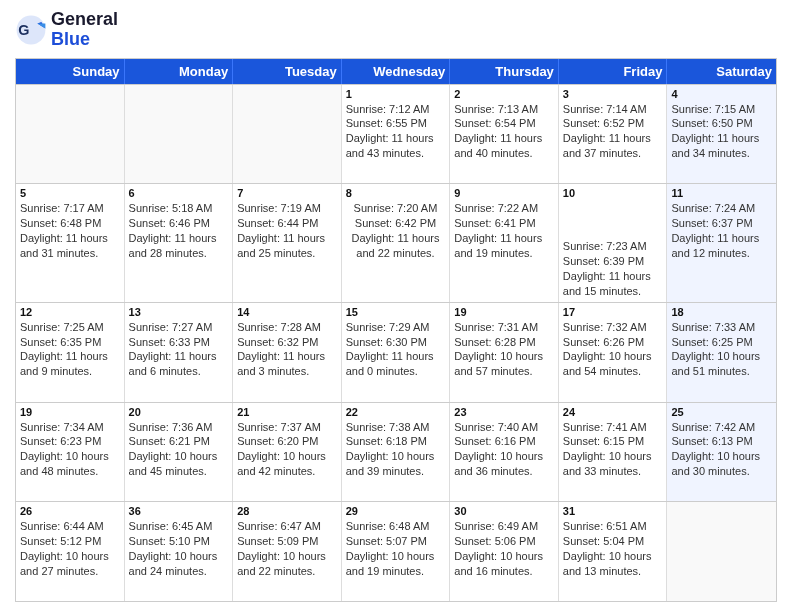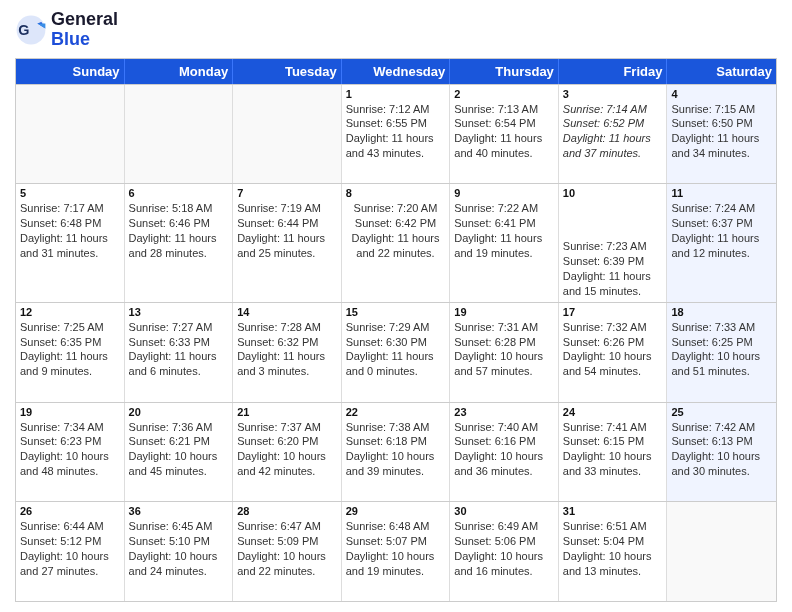--- a/index.html
+++ b/index.html
@@ -152,21 +152,21 @@
           </div>
           <div class="cal-cell">
             <div class="day-num">2</div>
             <div class="day-info" style="white-space: pre-line;">Sunrise: 7:13 AM
 Sunset: 6:54 PM
 Daylight: 11 hours
 and 40 minutes.</div>
           </div>
           <div class="cal-cell">
             <div class="day-num">3</div>
-            <div class="day-info" style="white-space: pre-line; font-style: italic;">Sunrise: 7:14 AM
+            <div class="day-info" style="white-space: pre-line;">Sunrise: 7:14 AM
 Sunset: 6:52 PM
 Daylight: 11 hours
 and 37 minutes.</div>
           </div>
           <div class="cal-cell shaded">
             <div class="day-num">4</div>
             <div class="day-info" style="white-space: pre-line;">Sunrise: 7:15 AM
 Sunset: 6:50 PM
 Daylight: 11 hours
 and 34 minutes.</div>

